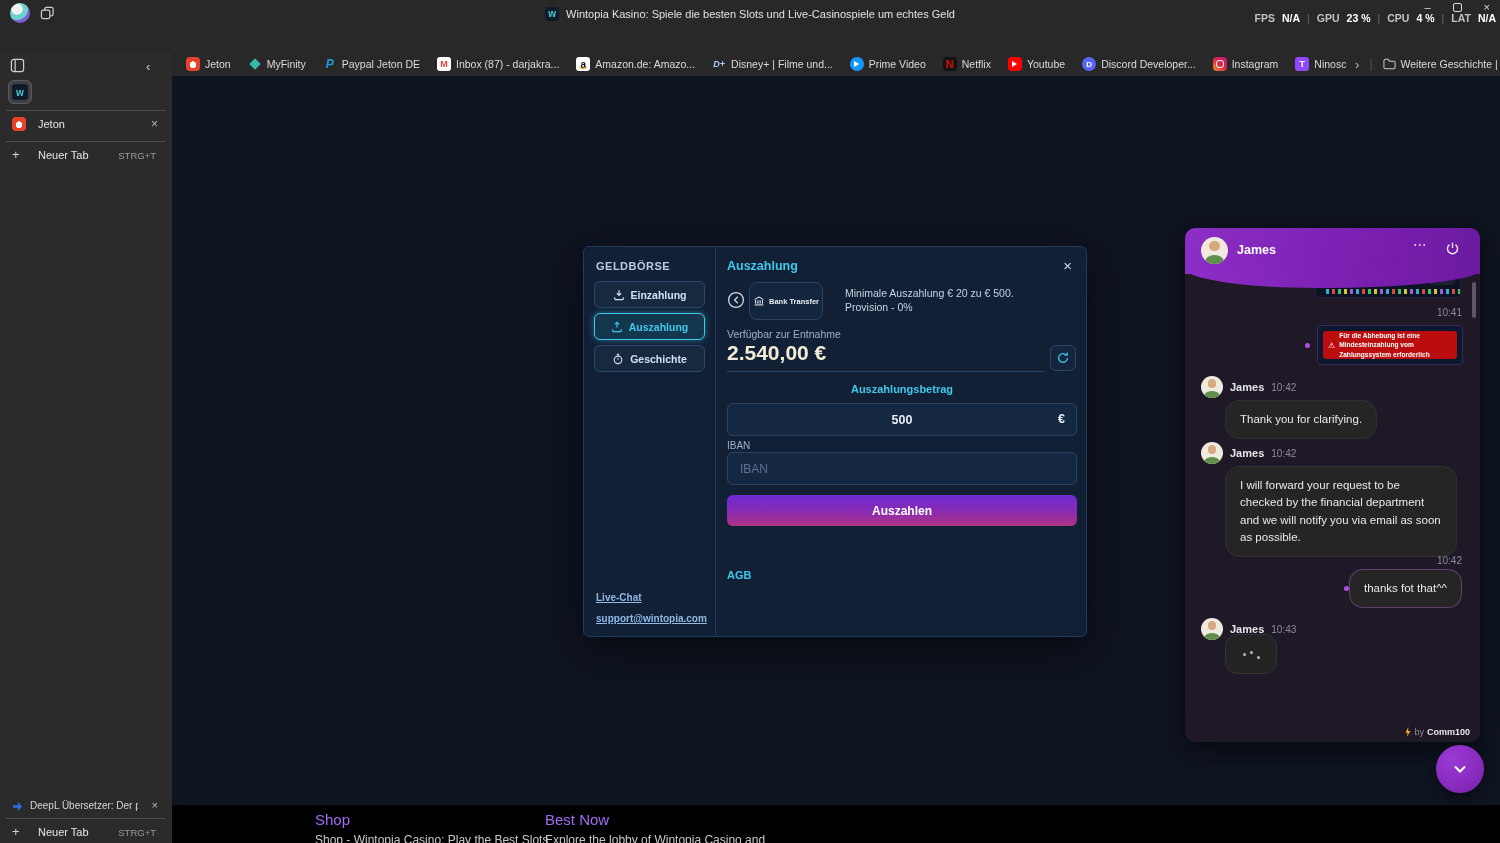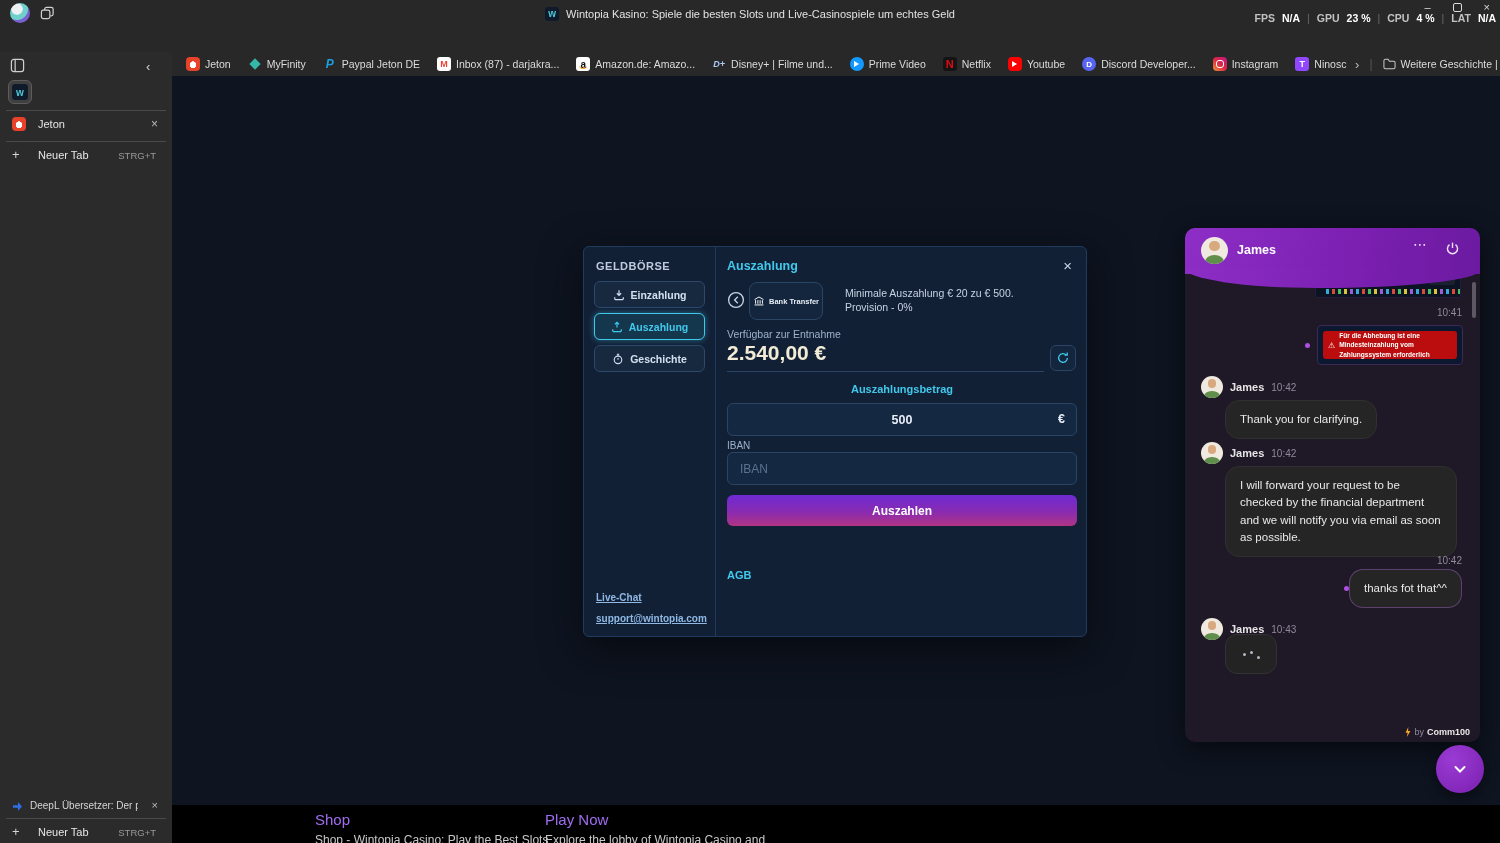--- a/index.html
+++ b/index.html
@@ -527,17 +527,17 @@
 
   <button class="fab">
     <svg width="16" height="16" viewBox="0 0 16 16" fill="none" stroke="currentColor" stroke-width="2" stroke-linecap="round">
       <path d="M3.5 6 8 10.5 12.5 6"></path>
     </svg>
   </button>
 
   <div class="bottom-strip">
     <span class="result-title" style="left:143px">Shop</span>
     <span class="result-snippet" style="left:143px">Shop - Wintopia Casino: Play the Best Slots</span>
-    <span class="result-title" style="left:373px">Play Now</span>
+    <span class="result-title" style="left:373px">Best Now</span>
     <span class="result-snippet" style="left:373px">Explore the lobby of Wintopia Casino and</span>
   </div>
 
 </div>
 
 </body></html>

